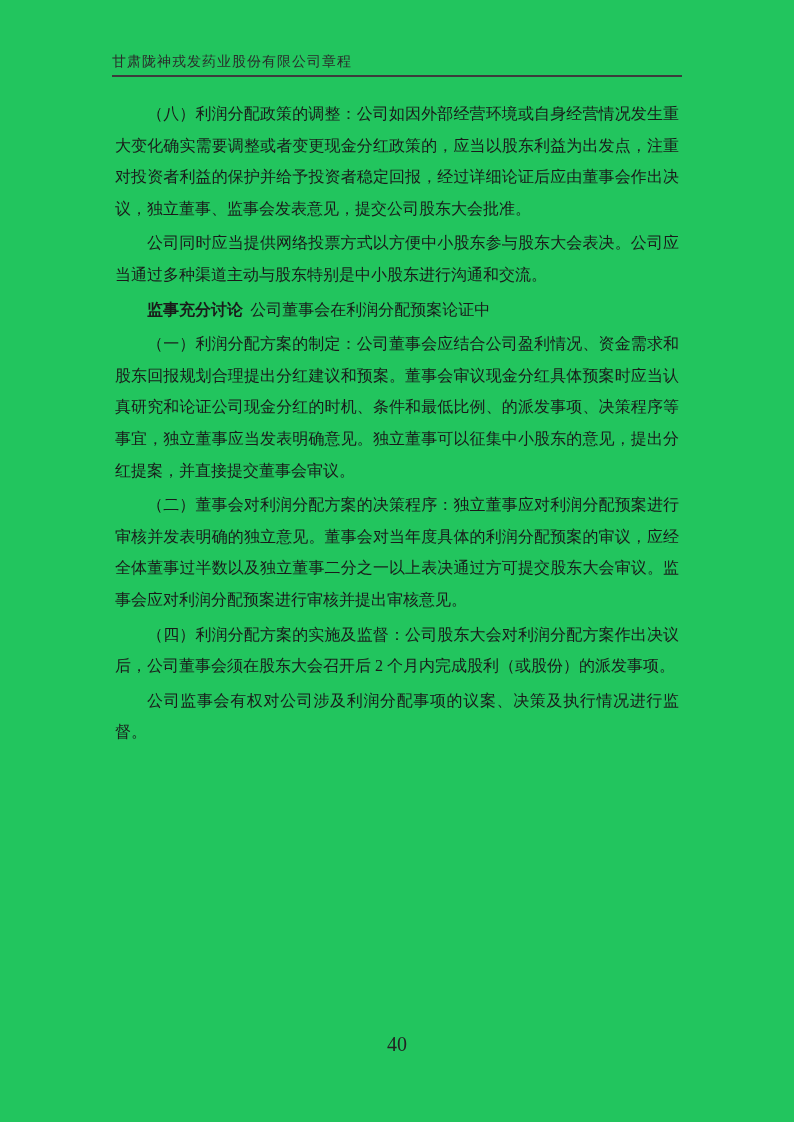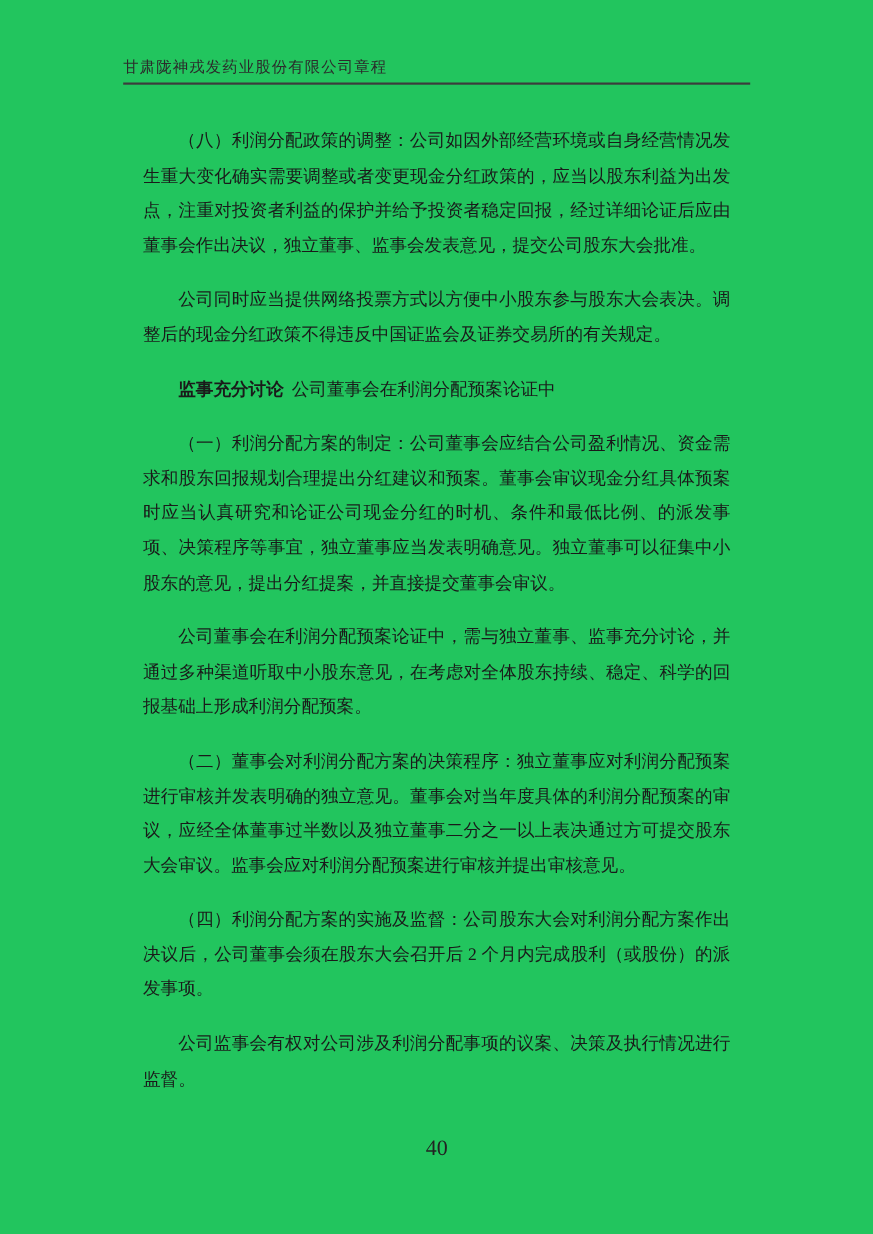--- a/index.html
+++ b/index.html
@@ -33,21 +33,21 @@
     top: 95px;
     left: 112px;
     width: 570px;
     font-size: 16px;
     line-height: 31.6px;
     text-align: justify;
     text-justify: inter-character;
   }
   .body p {
     text-indent: 2em;
-    margin: 18px;
+    margin: 3px;
   }
   .article-number {
     font-weight: bold;
     margin-right: 0.45em;
   }
   .footer {
     position: absolute;
     top: 1034px;
     left: 0;
     width: 100%;
@@ -62,26 +62,25 @@
 <body>
 
 <div class="page">
 
   <div class="header">
     <div class="header-title">甘肃陇神戎发药业股份有限公司章程</div>
   </div>
 
   <div class="body">
     <p>（八）利润分配政策的调整：公司如因外部经营环境或自身经营情况发生重大变化确实需要调整或者变更现金分红政策的，应当以股东利益为出发点，注重对投资者利益的保护并给予投资者稳定回报，经过详细论证后应由董事会作出决议，独立董事、监事会发表意见，提交公司股东大会批准。</p>
-    <p>公司同时应当提供网络投票方式以方便中小股东参与股东大会表决。调整后的现金分红政策不得违反中国证监会及证券交易所的有关规定。</p>
+    <p>公司同时应当提供网络投票方式以方便中小股东参与股东大会表决。公司应当通过多种渠道主动与股东特别是中小股东进行沟通和交流。</p>
     <p>
       <span class="article-number">监事充分讨论</span><span>公司董事会在利润分配预案论证中</span>
     </p>
     <p>（一）利润分配方案的制定：公司董事会应结合公司盈利情况、资金需求和股东回报规划合理提出分红建议和预案。董事会审议现金分红具体预案时应当认真研究和论证公司现金分红的时机、条件和最低比例、的派发事项、决策程序等事宜，独立董事应当发表明确意见。独立董事可以征集中小股东的意见，提出分红提案，并直接提交董事会审议。</p>
-    <p>公司董事会在利润分配预案论证中，需与独立董事、监事充分讨论，并通过多种渠道听取中小股东意见，在考虑对全体股东持续、稳定、科学的回报基础上形成利润分配预案。</p>
     <p>（二）董事会对利润分配方案的决策程序：独立董事应对利润分配预案进行审核并发表明确的独立意见。董事会对当年度具体的利润分配预案的审议，应经全体董事过半数以及独立董事二分之一以上表决通过方可提交股东大会审议。监事会应对利润分配预案进行审核并提出审核意见。</p>
     <p>（四）利润分配方案的实施及监督：公司股东大会对利润分配方案作出决议后，公司董事会须在股东大会召开后 2 个月内完成股利（或股份）的派发事项。</p>
     <p>公司监事会有权对公司涉及利润分配事项的议案、决策及执行情况进行监督。</p>
   </div>
 
   <div class="footer">
     <span>40</span>
   </div>
 
 </div>

